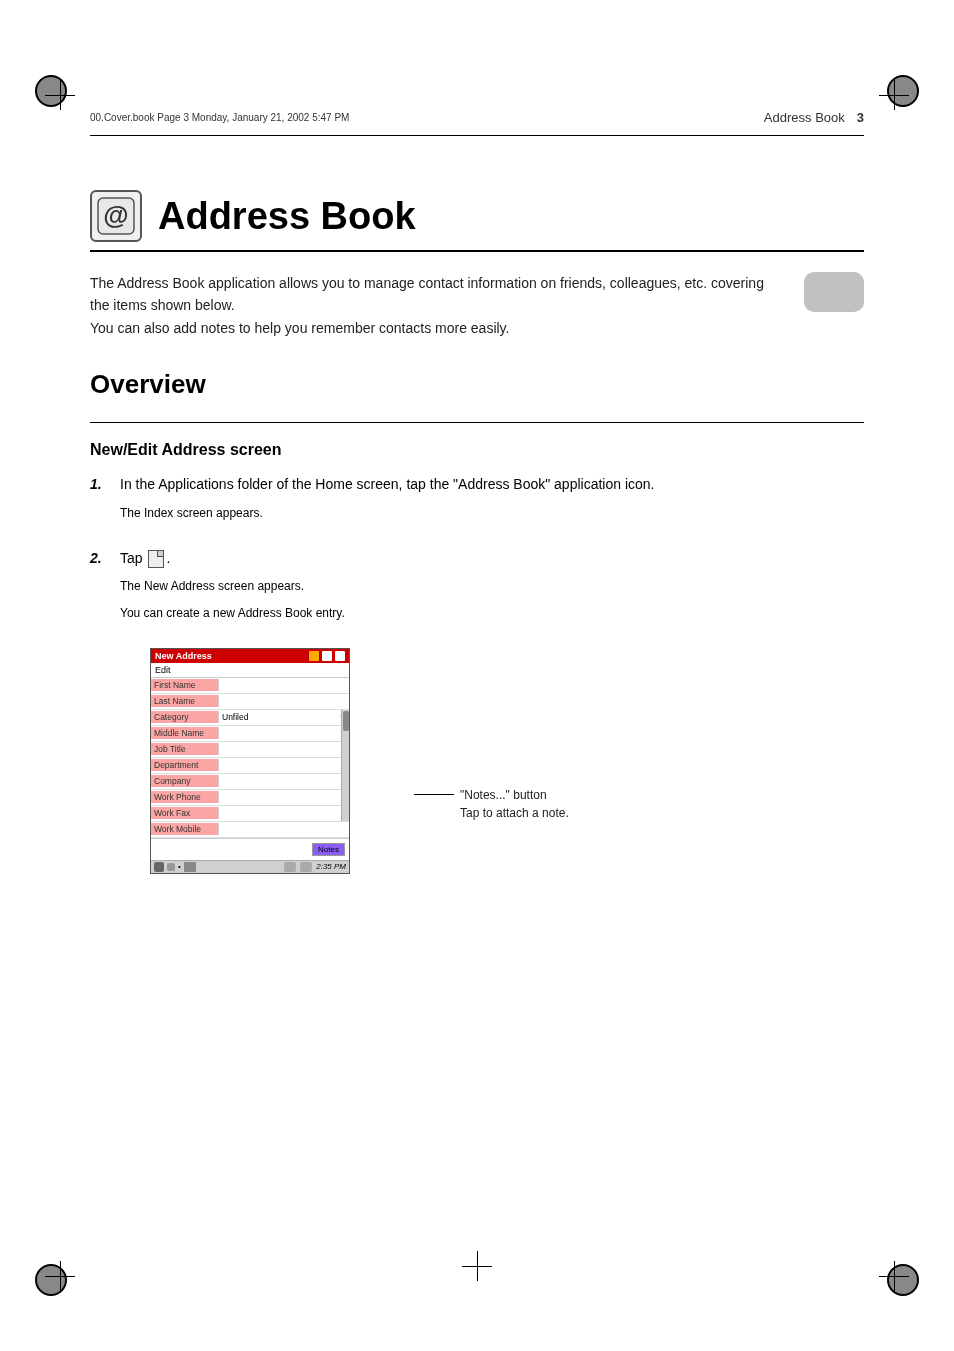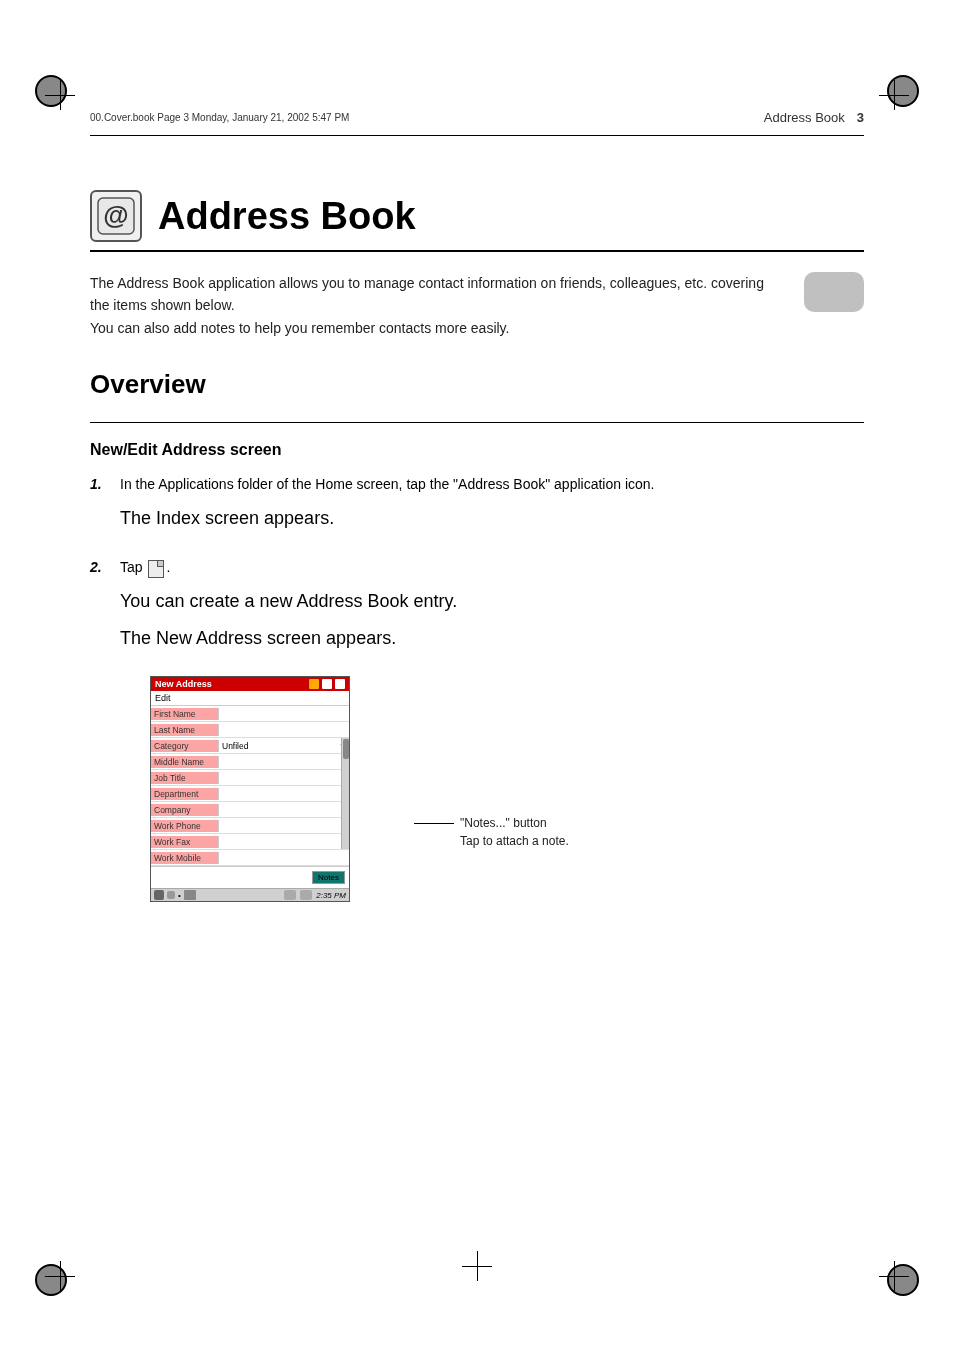--- a/index.html
+++ b/index.html
@@ -212,21 +212,21 @@
       font-size: 14px;
       min-width: 20px;
       font-style: italic;
     }
     .item-body {
       flex: 1;
     }
     .item-sub {
       margin-top: 8px;
       margin-bottom: 8px;
-      font-size: 18px;
+      font-size: 12px;
       line-height: 1.6;
     }
 
     
     .inline-icon {
       display: inline-block;
       width: 16px;
       height: 18px;
       border: 1px solid #555;
       background: #eee;
@@ -318,21 +318,21 @@
     }
     .screen-dropdown-arrow {
       font-size: 7px;
       color: #555;
     }
     .screen-fields-wrap {
       position: relative;
     }
 
     .screen-notes-btn {
-      background: #0f766e;
+      background: #8b5cf6;
       border: 1px solid #999;
       padding: 1px 5px;
       font-size: 8px;
       margin: 2px;
       float: right;
     }
     .screen-notes-row {
       padding: 2px;
       display: flex;
       justify-content: flex-end;
@@ -485,22 +485,22 @@
       <div class="item-body">
         <span>In the Applications folder of the Home screen, tap the "Address Book" application icon.</span>
         <div class="item-sub">The Index screen appears.</div>
       </div>
     </div>
 
     <div class="numbered-item">
       <span class="item-num">2.</span>
       <div class="item-body">
         <span>Tap <span class="inline-icon"></span>.</span>
+        <div class="item-sub">The New Address screen appears.</div>
         <div class="item-sub">You can create a new Address Book entry.</div>
-        <div class="item-sub">The New Address screen appears.</div>
       </div>
     </div>
 
     <div class="screenshot-container">
 
       <div class="device-screen" style="position:relative;">
 
         <div class="screen-titlebar">
           <span>New Address</span>
           <div class="screen-titlebar-icons">

